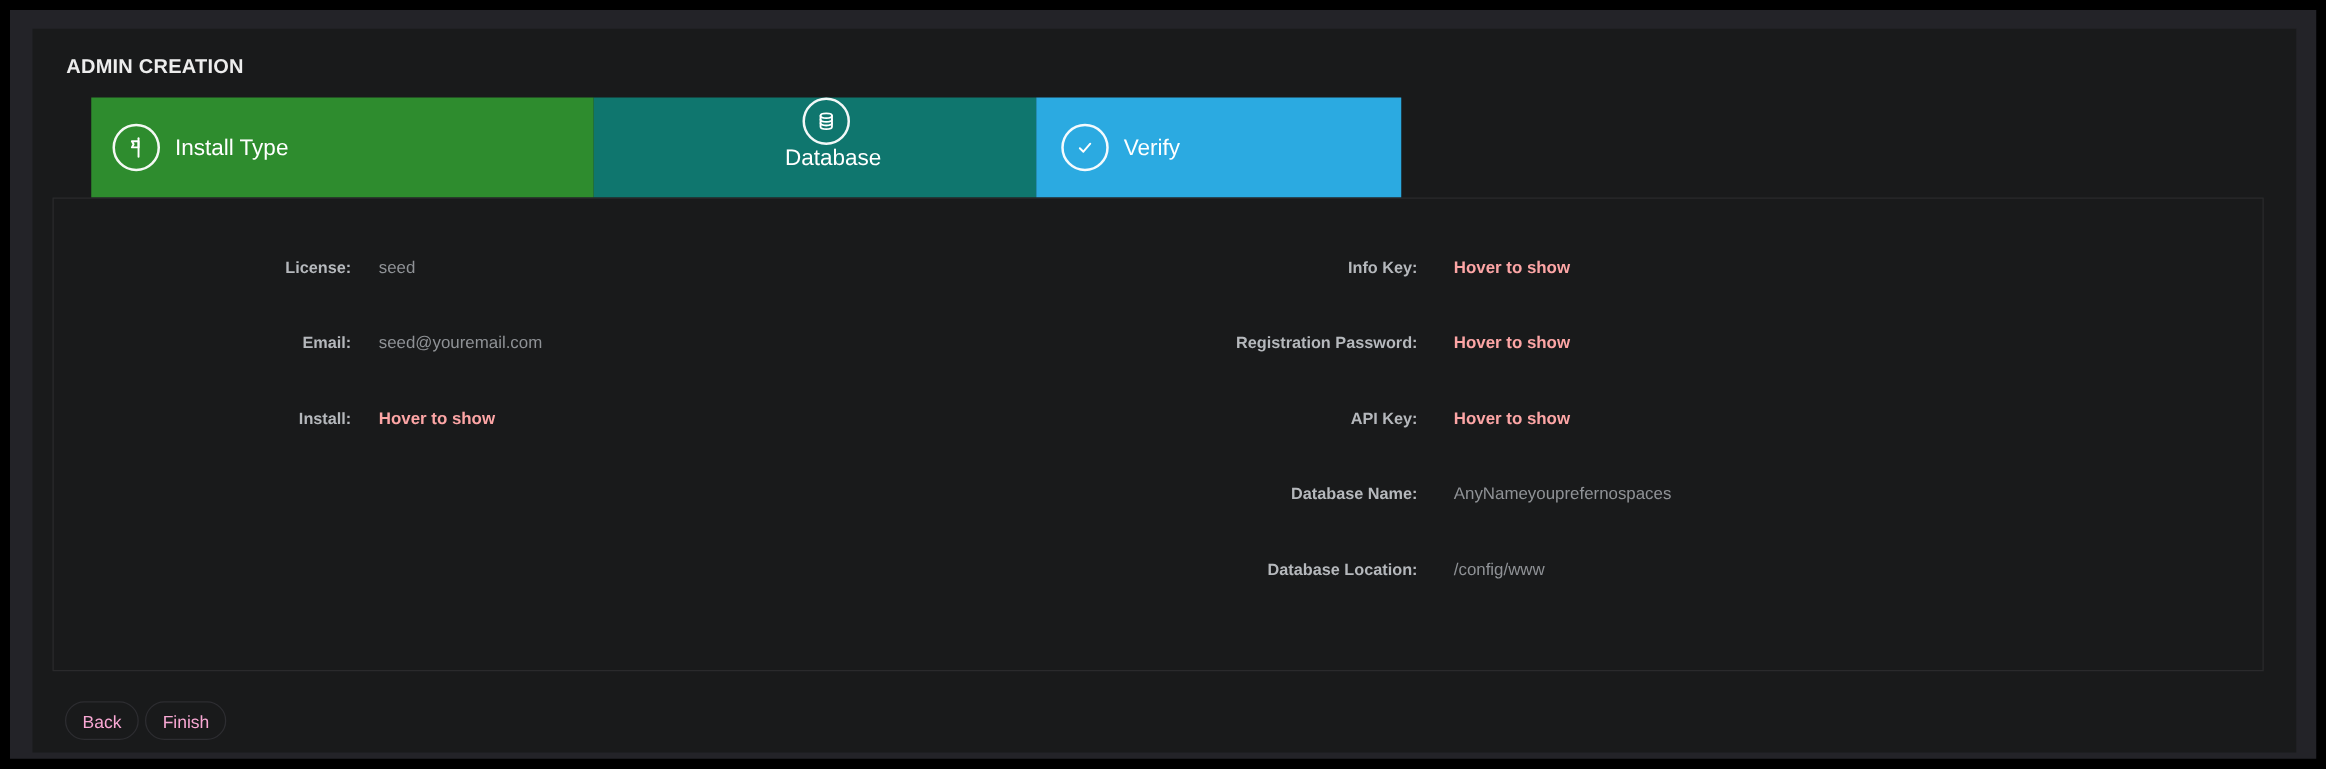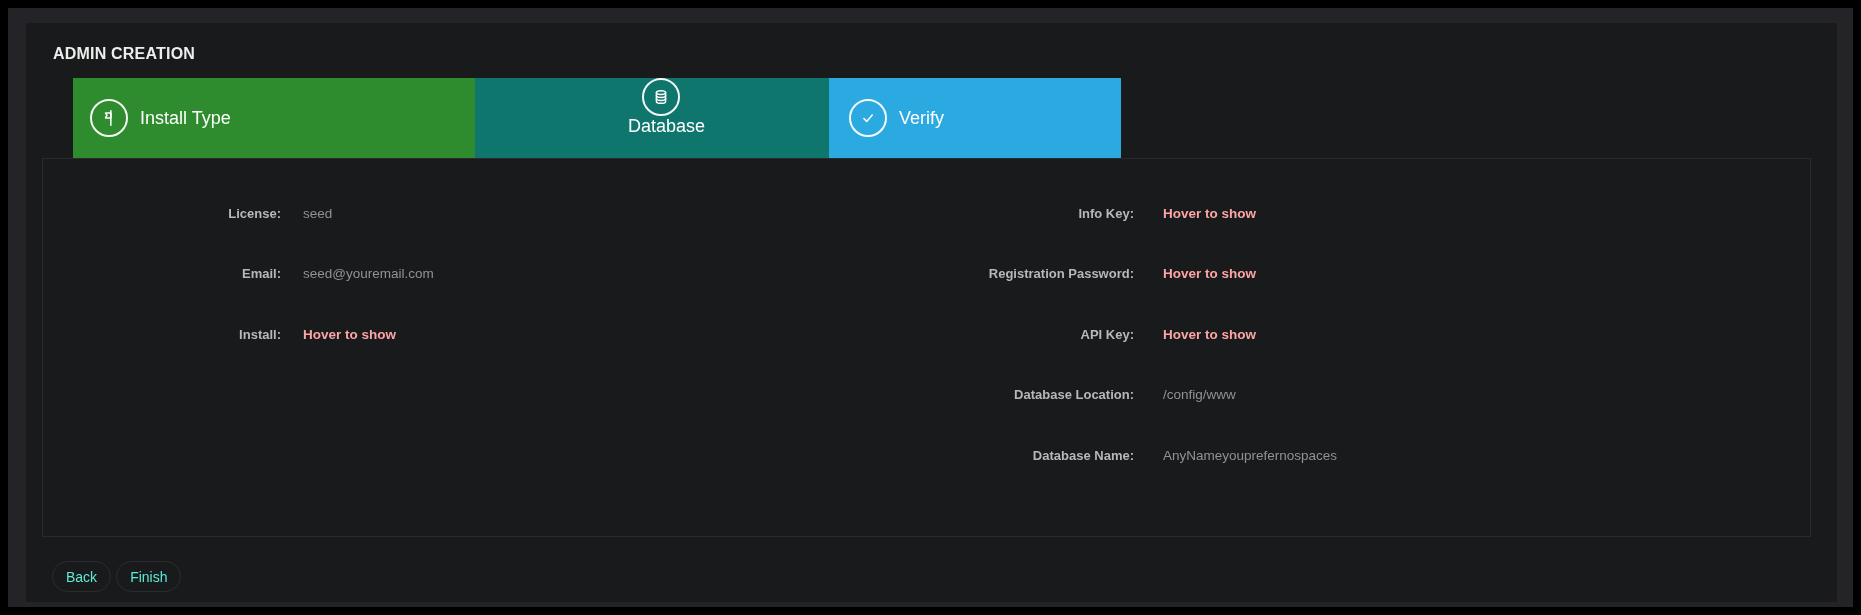--- a/index.html
+++ b/index.html
@@ -32,21 +32,21 @@
   .col-right{left:853px;}
   .row{height:60.5px;display:flex;align-items:center;}
   .flabel{width:238px;text-align:right;font-size:13px;font-weight:bold;color:#b5b8bc;flex:none;}
   .fvalue{margin-left:22px;font-size:13.5px;color:#8f9296;}
   .col-right .fvalue{margin-left:29px;}
   .fvalue.link{color:#fca5a5;font-weight:bold;cursor:pointer;}
 
   
   .actions{position:absolute;left:26px;top:538px;display:flex;gap:5px;}
   .btn{height:31px;min-width:50px;border-radius:16px;border:1px solid #2d2d31;background:transparent;
-       color:#5eead4;font-size:14px;padding:0 13px;font-family:inherit;cursor:pointer;
+       color:#f9a8d4;font-size:14px;padding:0 13px;font-family:inherit;cursor:pointer;
        display:flex;align-items:center;justify-content:center;}
 </style>
 </head>
 <body>
 
 <div class="frame">
   <div class="app">
     <div class="panel">
 
       <div class="panel-header">ADMIN CREATION</div>
@@ -112,26 +112,26 @@
           </div>
           <div class="row">
             <span class="flabel">Registration Password:</span>
             <span class="fvalue link">Hover to show</span>
           </div>
           <div class="row">
             <span class="flabel">API Key:</span>
             <span class="fvalue link">Hover to show</span>
           </div>
           <div class="row">
+            <span class="flabel">Database Name:</span>
+            <span class="fvalue">AnyNameyouprefernospaces</span>
+          </div>
+          <div class="row">
             <span class="flabel">Database Location:</span>
             <span class="fvalue">/config/www</span>
-          </div>
-          <div class="row">
-            <span class="flabel">Database Name:</span>
-            <span class="fvalue">AnyNameyouprefernospaces</span>
           </div>
         </div>
 
       </div>
 
       <div class="actions">
         <button class="btn">Back</button>
         <button class="btn">Finish</button>
       </div>
 

